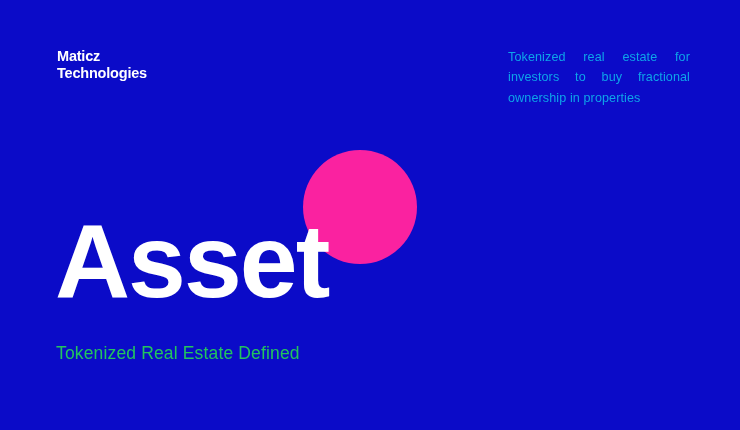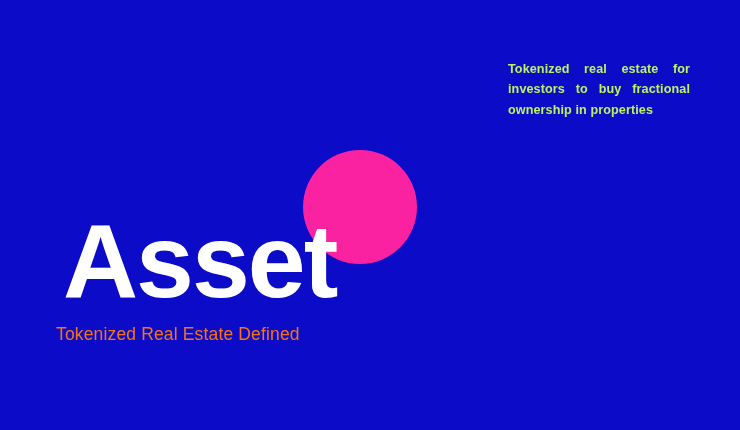--- a/index.html
+++ b/index.html
@@ -47,36 +47,35 @@
     letter-spacing: -0.2px;
   }
   .brand-line {
     display: block;
     white-space: nowrap;
   }
 
   .tagline {
     position: absolute;
     left: 508px;
-    top: 59px;
+    top: 47px;
     width: 182px;
     z-index: 3;
-    color: #bef264;
+    color: #0ea5e9;
     font-size: 12.6px;
     line-height: 1.62;
     text-align: justify;
     text-align-last: left;
     letter-spacing: 0.1px;
-    font-weight: bold;
   }
 
   
   .headline {
     position: absolute;
-    left: 63px;
+    left: 55px;
     top: 142px;
     z-index: 2;
     color: #ffffff;
     font-weight: bold;
     font-size: 104px;
     line-height: 0.96;
     letter-spacing: -3.6px;
     white-space: nowrap;
   }
   .headline-line {
@@ -89,35 +88,39 @@
   .headline-line.line-2 {
     font-size: 104px;
     letter-spacing: -2.4px;
     margin-top: -6px;
   }
 
   
   .subtitle {
     position: absolute;
     left: 56px;
-    top: 324px;
+    top: 343px;
     z-index: 3;
-    color: #f97316;
+    color: #22c55e;
     font-size: 17.5px;
     letter-spacing: 0.15px;
     white-space: nowrap;
   }
 </style>
 </head>
 <body>
 
 <div class="banner">
 
   <div class="accent-circle"></div>
 
+  <div class="brand-logo">
+    <span class="brand-line">Maticz</span>
+    <span class="brand-line">Technologies</span>
+  </div>
 
   <div class="tagline">Tokenized real estate for investors to buy fractional ownership in properties</div>
 
   <h1 class="headline">
     <span class="headline-line line-1">Asset</span>
   </h1>
 
   <div class="subtitle">Tokenized Real Estate Defined</div>
 
 </div>

